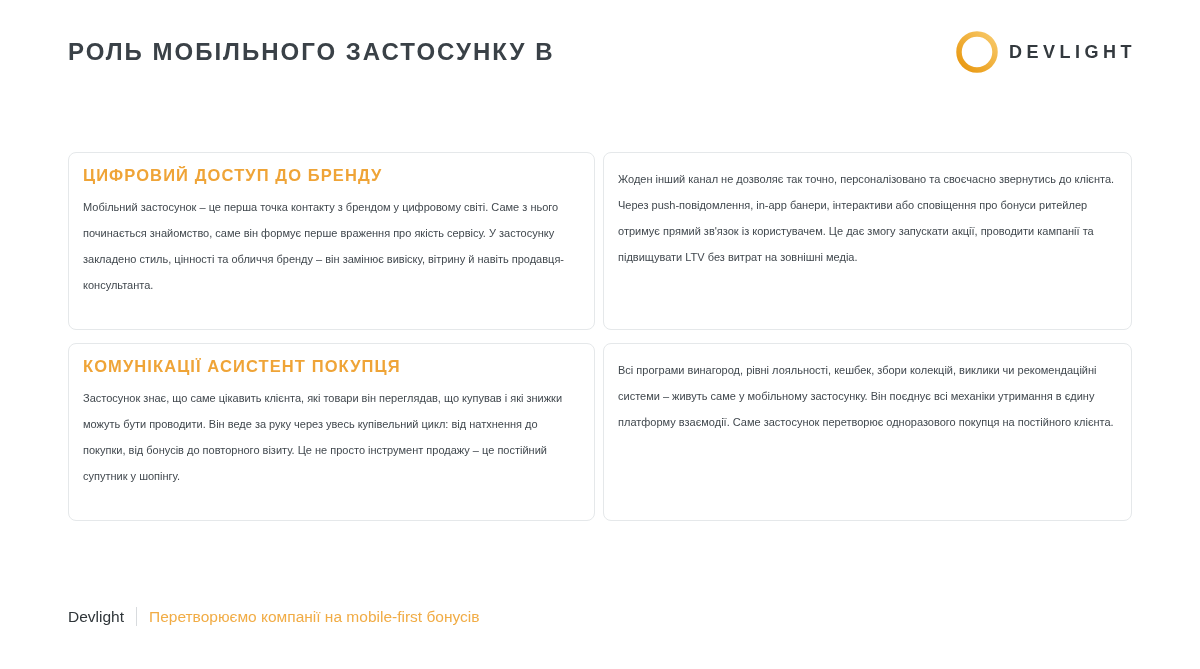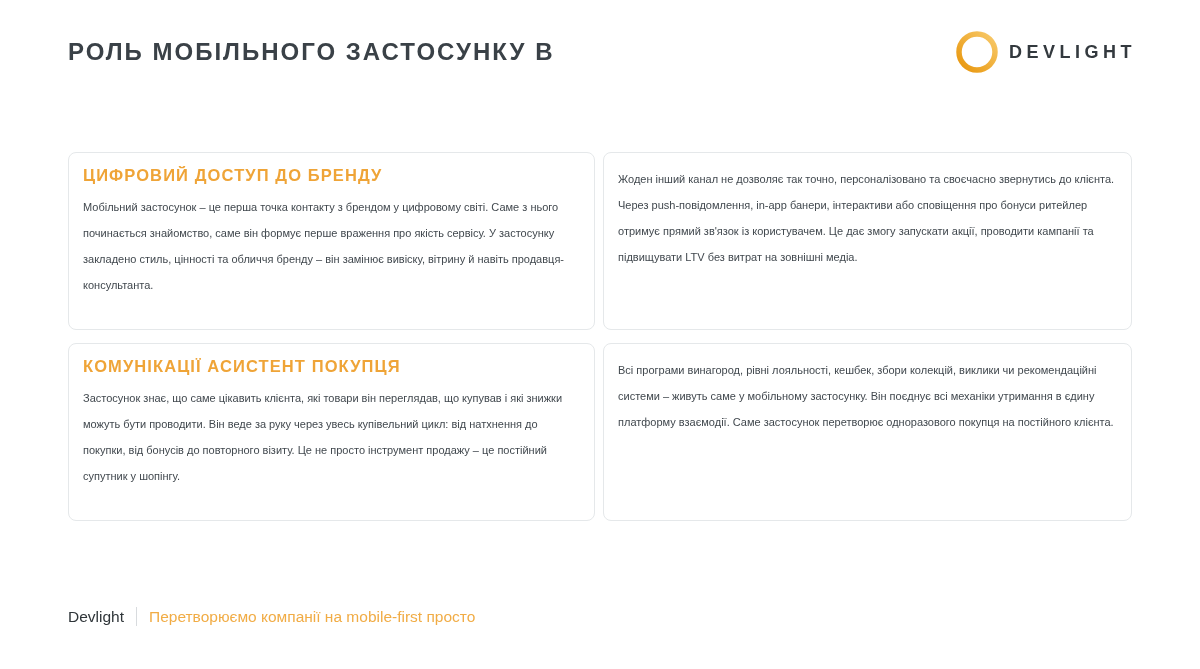--- a/index.html
+++ b/index.html
@@ -126,16 +126,16 @@
 
     <div class="card">
       <p>Всі програми винагород, рівні лояльності, кешбек, збори колекцій, виклики чи рекомендаційні системи – живуть саме у мобільному застосунку. Він поєднує всі механіки утримання в єдину платформу взаємодії. Саме застосунок перетворює одноразового покупця на постійного клієнта.</p>
     </div>
 
   </div>
 
   <div class="footer">
     <span class="brand-name">Devlight</span>
     <span class="divider"></span>
-    <span class="tagline">Перетворюємо компанії на mobile-first просто</span>
+    <span class="tagline">Перетворюємо компанії на mobile-first бонусів</span>
   </div>
 
 </div>
 
 </body></html>

